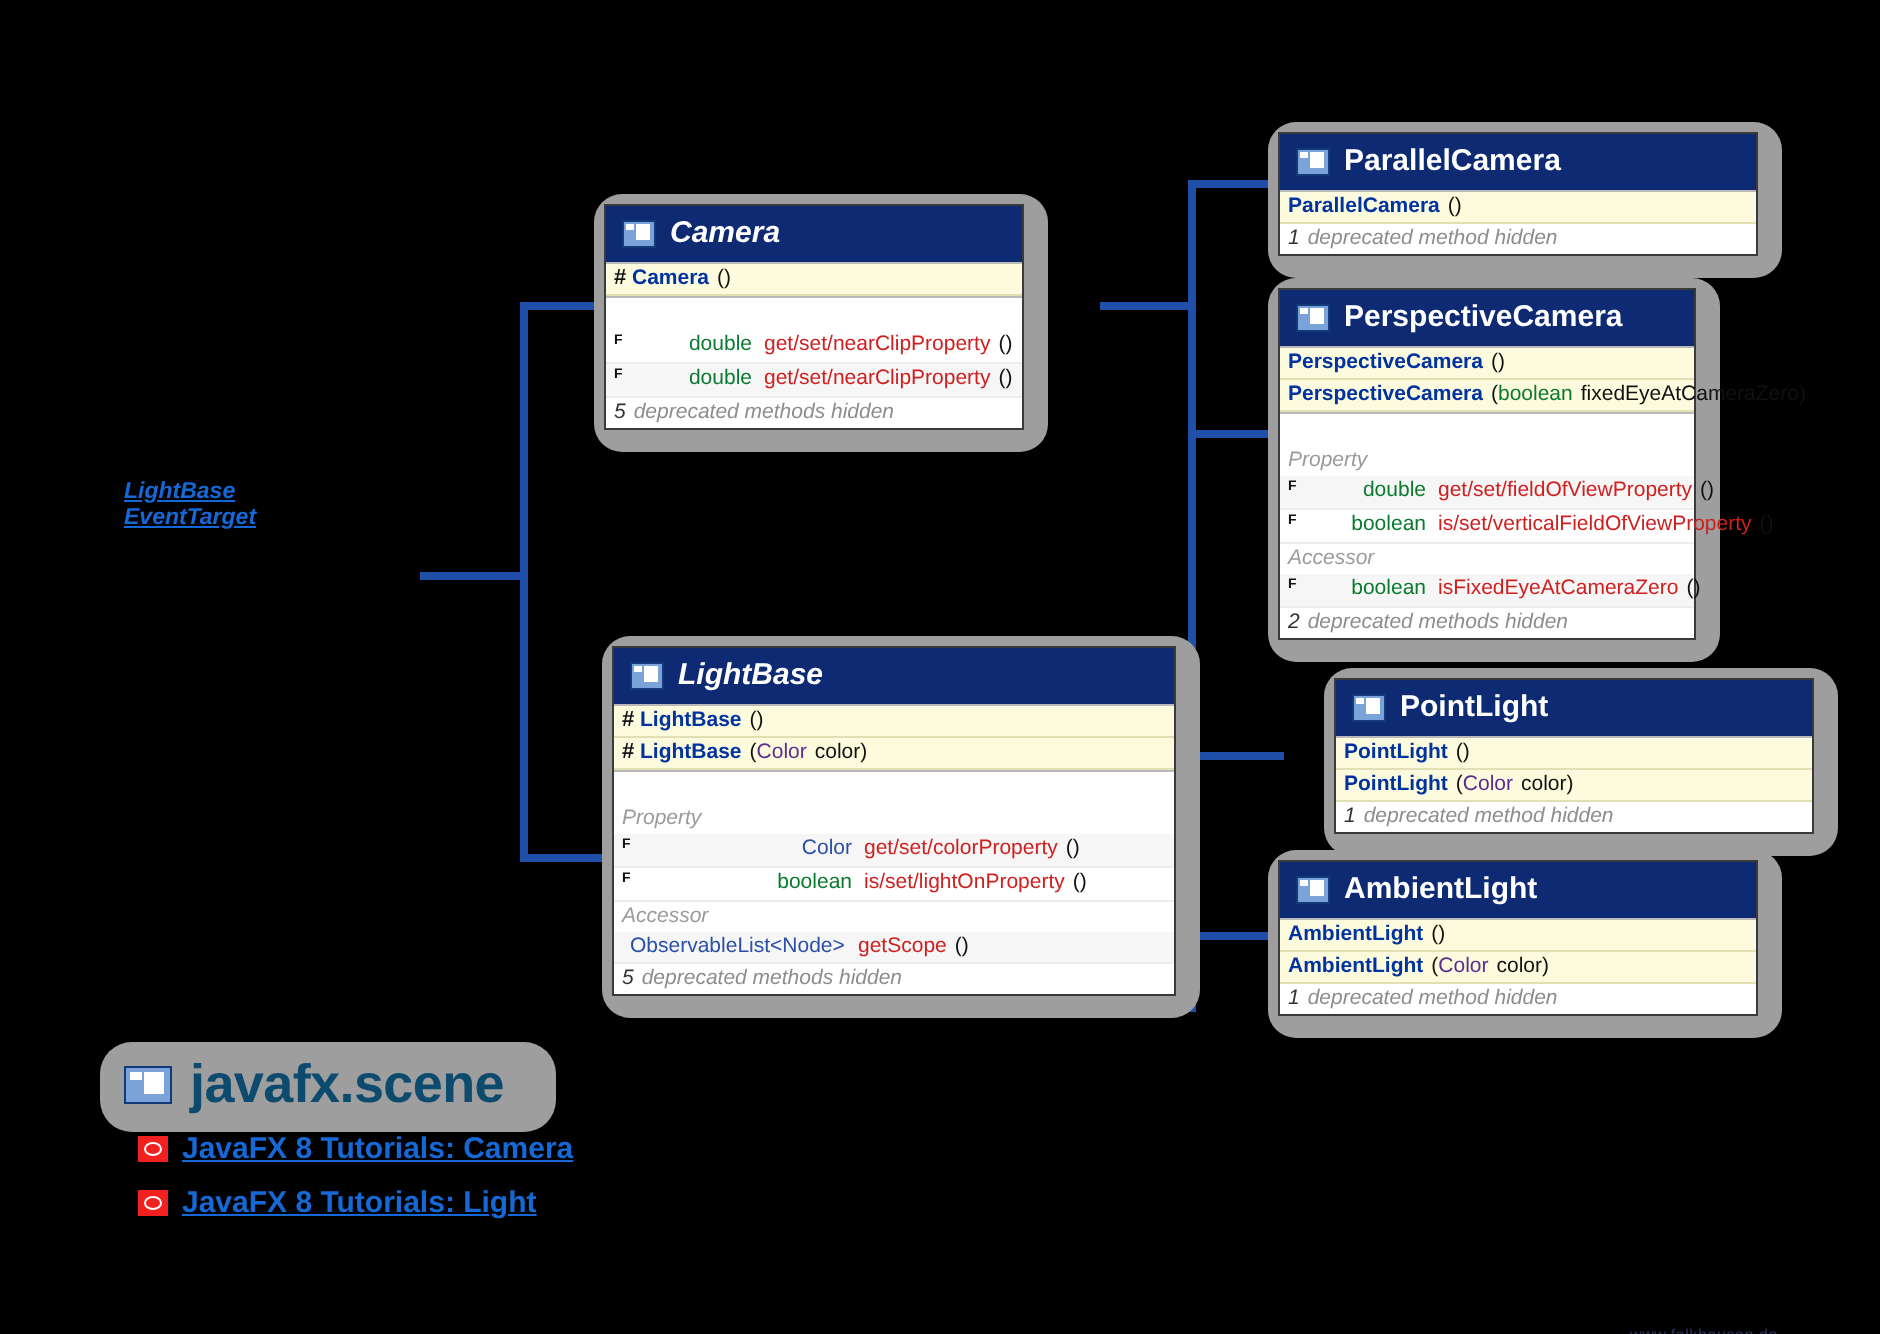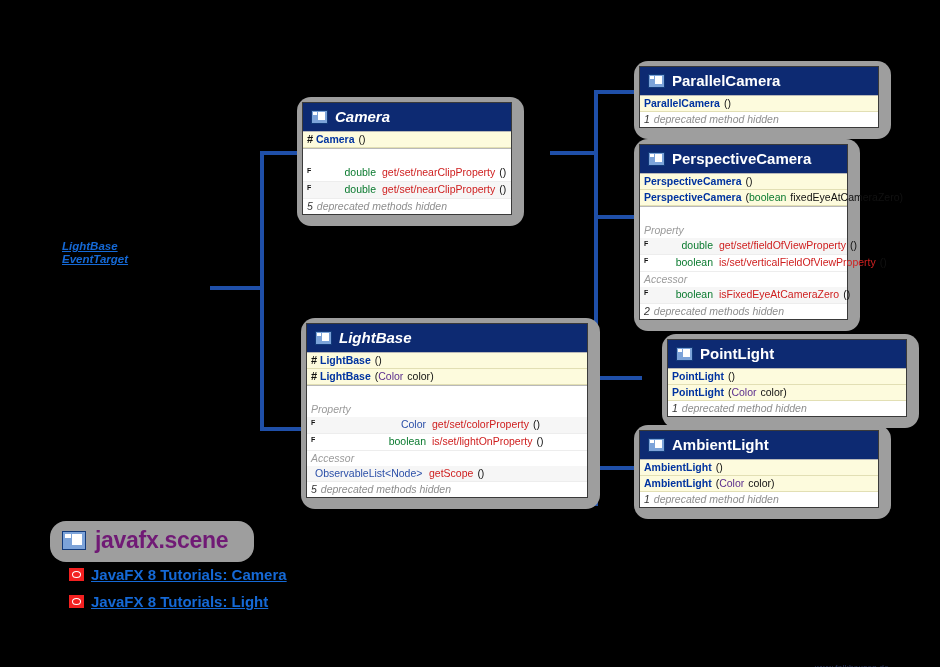--- a/index.html
+++ b/index.html
@@ -81,21 +81,21 @@
   .stereo{
     position:absolute;font-size:11.5px;font-weight:bold;font-style:italic;
     color:#1569d6;text-decoration:underline;line-height:13px;
   }
 
   
   .pkg{
     position:absolute;background:#9e9e9e;border-radius:16px;
     padding:6px 26px 8px 12px;display:flex;align-items:center;gap:9px;
   }
-  .pkg-title{font-size:23px;font-weight:bold;color:#701a75;letter-spacing:-0.3px;}
+  .pkg-title{font-size:27px;font-weight:bold;color:#0c4a6e;letter-spacing:-0.3px;}
   .pkg-icon{
     display:inline-block;width:22px;height:17px;background:#7ca3d9;border:1px solid #123a7a;position:relative;flex:0 0 auto;
   }
   .pkg-icon::before{content:"";position:absolute;left:2px;top:2px;width:6px;height:4px;background:#fff;}
   .pkg-icon::after{content:"";position:absolute;left:9px;top:2px;width:10px;height:11px;background:#fff;}
 
   .link-row{position:absolute;display:flex;align-items:center;gap:7px;}
   .link-icon{
     width:15px;height:13px;background:#f32020;flex:0 0 auto;position:relative;
   }

